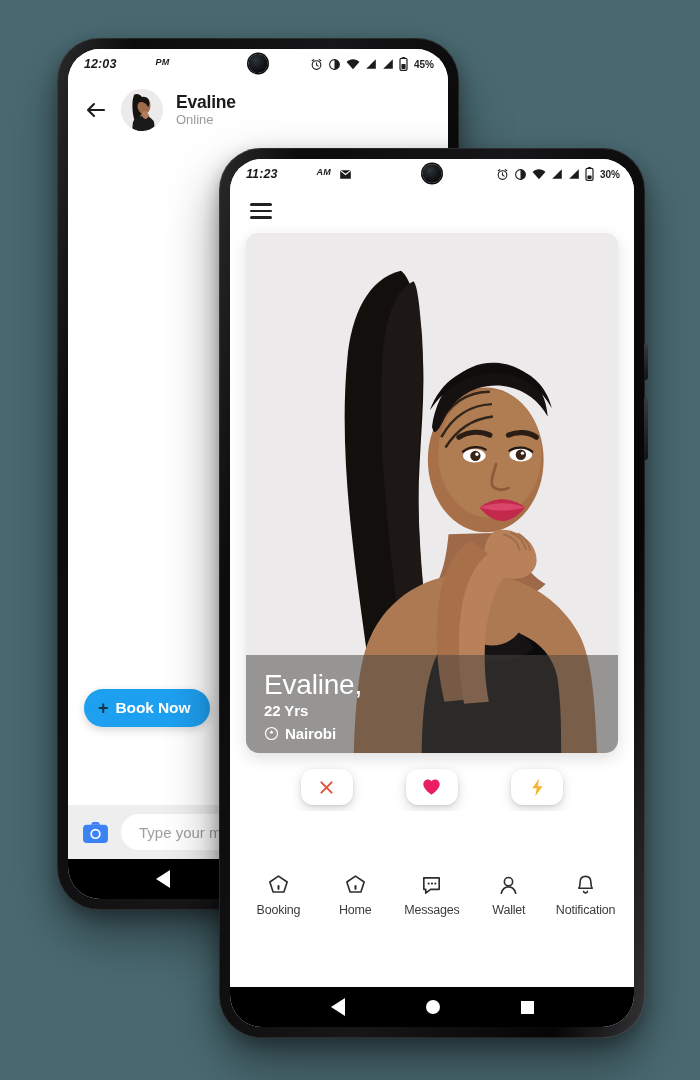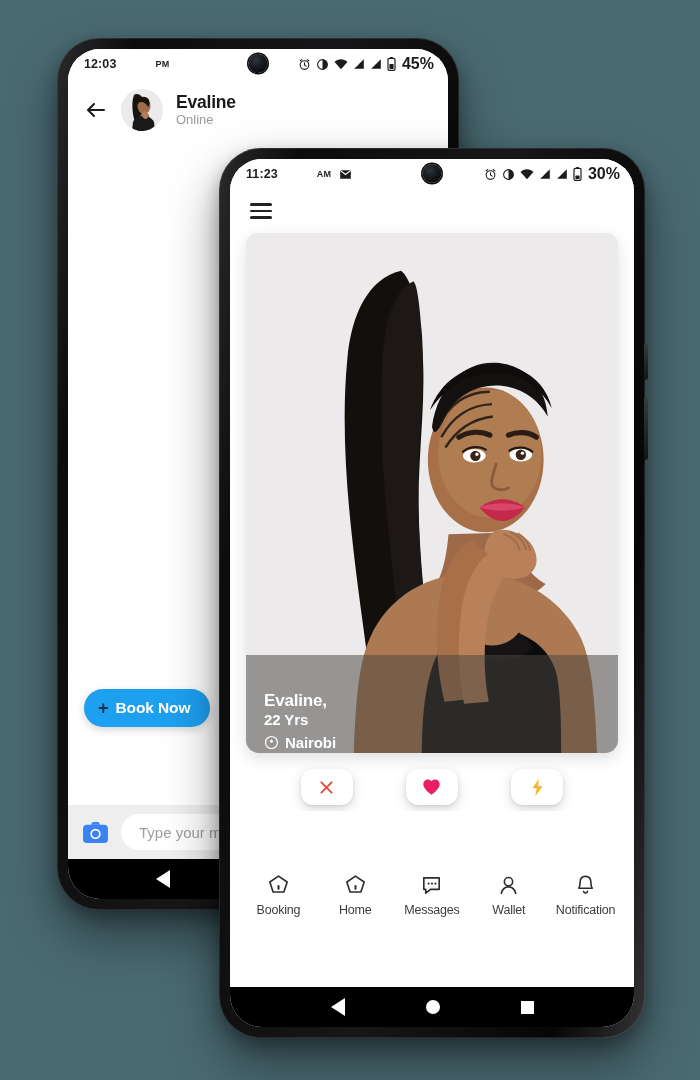--- a/index.html
+++ b/index.html
@@ -69,30 +69,30 @@
     height: 30px;
     flex: 0 0 30px;
     display: flex;
     align-items: center;
     padding: 0 14px 0 16px;
     background: #fff;
     position: relative;
     font-size: 12.5px;
     color: #1c1c1c;
   }
-  .sb-time { font-weight: 600; letter-spacing: .1px; display: flex; align-items: center; gap: 3px; }
+  .sb-time { font-weight: 600; letter-spacing: .1px; display: flex; align-items: flex-start; gap: 3px; font-style: italic; }
   .sb-time .ampm { font-size: 9px; font-weight: 600; letter-spacing: .3px; padding-left: 36px; }
   .sb-left-icons { display: flex; align-items: center; gap: 6px; margin-left: 8px; }
   .sb-right {
     margin-left: auto;
     display: flex;
     align-items: center;
     gap: 5px;
   }
-  .sb-right .pct { font-size: 16px; font-weight: 600; margin-left: 1px; }
+  .sb-right .pct { font-size: 10px; font-weight: 600; margin-left: 1px; }
   .punch {
     position: absolute;
     left: 50%;
     transform: translateX(-50%);
     top: 5px;
     width: 19px; height: 19px;
     border-radius: 50%;
     background: radial-gradient(circle at 38% 32%, #30353c 0%, #14171b 48%, #000 100%);
     box-shadow: 0 0 0 1.5px #0b0b0c;
   }
@@ -236,21 +236,21 @@
   .pcard .photo { position: absolute; inset: 0; }
   .pcard .photo svg { width: 100%; height: 100%; display: block; }
   .pcard .info {
     position: absolute;
     left: 0; right: 0; bottom: 0;
     height: 98px;
     background: rgba(72,70,68,.52);
     padding: 13px 18px 0 18px;
     color: #fff;
   }
-  .info .nm { font-size: 17px; font-weight: 700; letter-spacing: -.2px; line-height: 1.2; margin-top: 23px; }
+  .info .nm { font-size: 28px; font-weight: 400; letter-spacing: -.2px; line-height: 1.2; }
   .info .age { font-size: 15px; font-weight: 600; letter-spacing: -.1px; }
   .info .loc { display: flex; align-items: center; gap: 6px; margin-top: 6px; font-size: 15px; font-weight: 600; letter-spacing: -.1px; }
 
   .actions {
     flex: 0 0 auto;
     display: flex;
     justify-content: space-around;
     align-items: center;
     padding: 16px 44px 6px 44px;
   }

